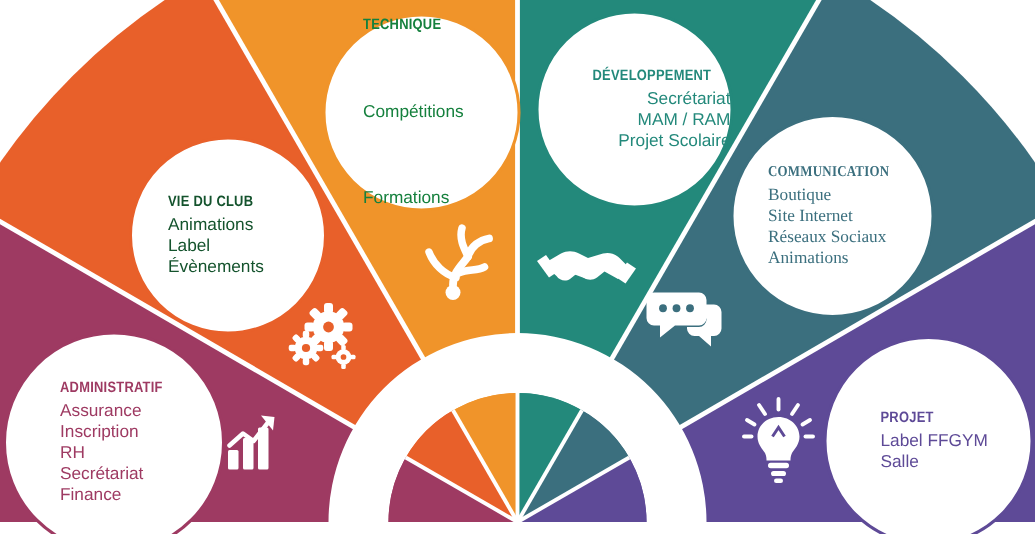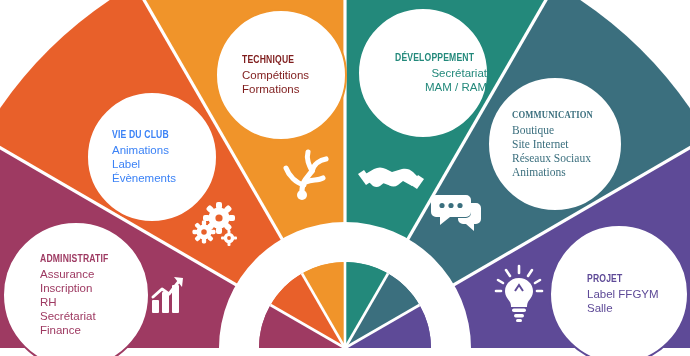--- a/index.html
+++ b/index.html
@@ -18,25 +18,25 @@
            margin-bottom:3px;white-space:nowrap;}
   .b-line{font-size:11.5px;line-height:14px;white-space:nowrap;}
 
   
   #bub-administratif{left:2px;  top:221px; width:148px;height:148px;
         border:2.5px solid #9E3A62;}
   #bub-administratif .inner{padding:0 0 0 36px;color:#9E3A62;}
 
   #bub-vieduclub{left:86px; top:91px;  width:132px;height:132px;
         border:2.5px solid #E8602A;}
-  #bub-vieduclub .inner{padding:0 0 0 24px;color:#3b82f6;}
+  #bub-vieduclub .inner{padding:0 0 0 24px;color:#14532d;}
 
   #bub-technique{left:215px;top:9px;   width:132px;height:132px;
         border:2.5px solid #F0942A;}
-  #bub-technique .inner{padding:0 0 0 25px;color:#7f1d1d;}
+  #bub-technique .inner{padding:0 0 0 25px;color:#15803d;justify-content:space-between;}
 
   #bub-developpement{left:357px;top:7px; width:132px;height:132px;
         border:2.5px solid #23897B;}
   #bub-developpement .inner{padding:0 0 0 27px;color:#23897B;align-items:flex-end;}
 
   #bub-communication{left:487px;top:76px;width:136px;height:136px;
         border:2.5px solid #3B6F7E;font-family:Liberation Serif, serif;}
   #bub-communication .inner{padding:0 0 0 23px;color:#3B6F7E;}
 
   #bub-projet{left:549px;top:224px;width:140px;height:140px;
@@ -212,20 +212,21 @@
       <div class="b-line">Compétitions</div>
       <div class="b-line">Formations</div>
     </div>
   </div>
 
   <div class="bubble" id="bub-developpement">
     <div class="inner">
       <div class="b-title">DÉVELOPPEMENT</div>
       <div class="b-line">Secrétariat</div>
       <div class="b-line">MAM / RAM</div>
+      <div class="b-line">Projet Scolaire</div>
     </div>
   </div>
 
   <div class="bubble" id="bub-communication">
     <div class="inner">
       <div class="b-title">COMMUNICATION</div>
       <div class="b-line">Boutique</div>
       <div class="b-line">Site Internet</div>
       <div class="b-line">Réseaux Sociaux</div>
       <div class="b-line">Animations</div>

